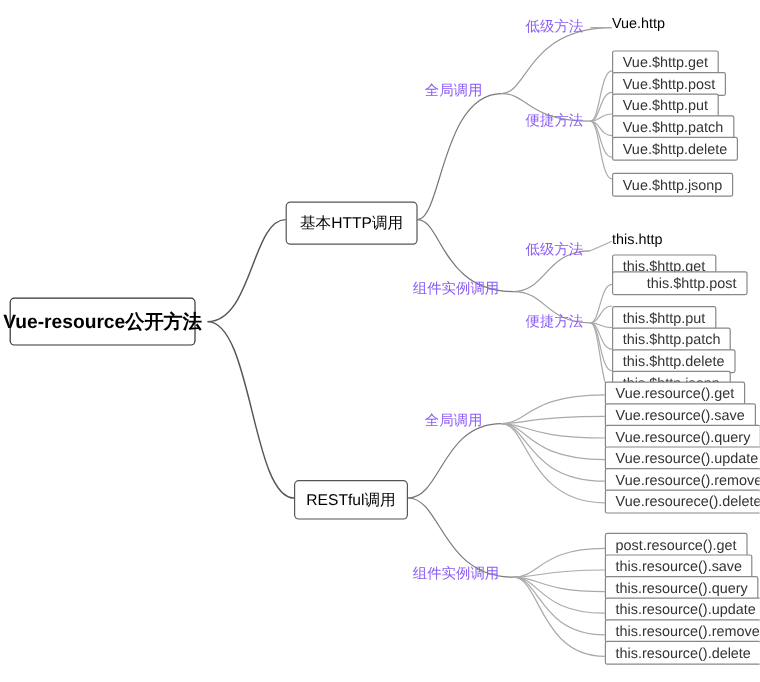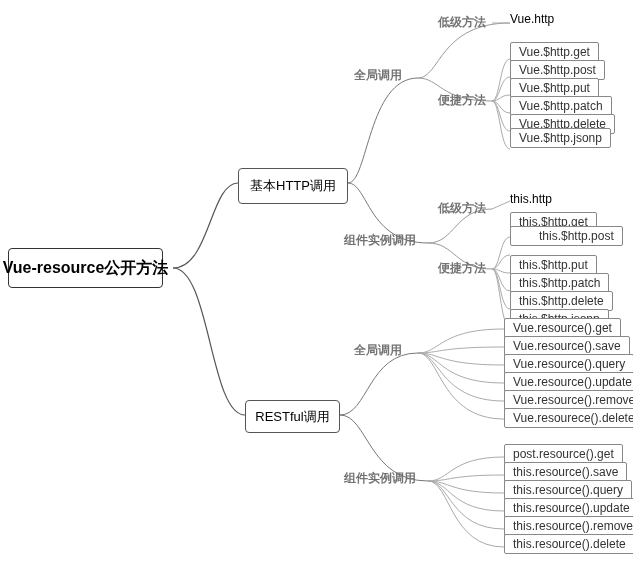--- a/index.html
+++ b/index.html
@@ -42,23 +42,22 @@
     }
     .node-mid {
       border: 1.5px solid #555;
       border-radius: 4px;
       padding: 4px 10px;
       font-size: 13px;
       background: #fff;
     }
     .node-label {
       font-size: 12px;
-      color: #737373;
+      color: #8b5cf6;
       padding: 2px 6px;
-      font-weight: bold;
     }
     .node-leaf {
       border: 1px solid #888;
       border-radius: 2px;
       padding: 2px 8px;
       font-size: 12px;
       background: #fff;
       color: #333;
     }
   </style>
@@ -177,21 +176,21 @@
   </div>
   <div class="node node-leaf" style="left:510px; top:78px;">
     <span>Vue.$http.put</span>
   </div>
   <div class="node node-leaf" style="left:510px; top:96px;">
     <span>Vue.$http.patch</span>
   </div>
   <div class="node node-leaf" style="left:510px; top:114px;">
     <span>Vue.$http.delete</span>
   </div>
-  <div class="node node-leaf" style="left:510px; top:128px;justify-content:center;">
+  <div class="node node-leaf" style="left:510px; top:144px;justify-content:center;">
     <span>Vue.$http.jsonp</span>
   </div>
 
   <div class="node" style="left:510px; top:192px;">
     <span>this.http</span>
   </div>
 
   <div class="node node-leaf" style="left:510px; top:212px;">
     <span>this.$http.get</span>
   </div>

